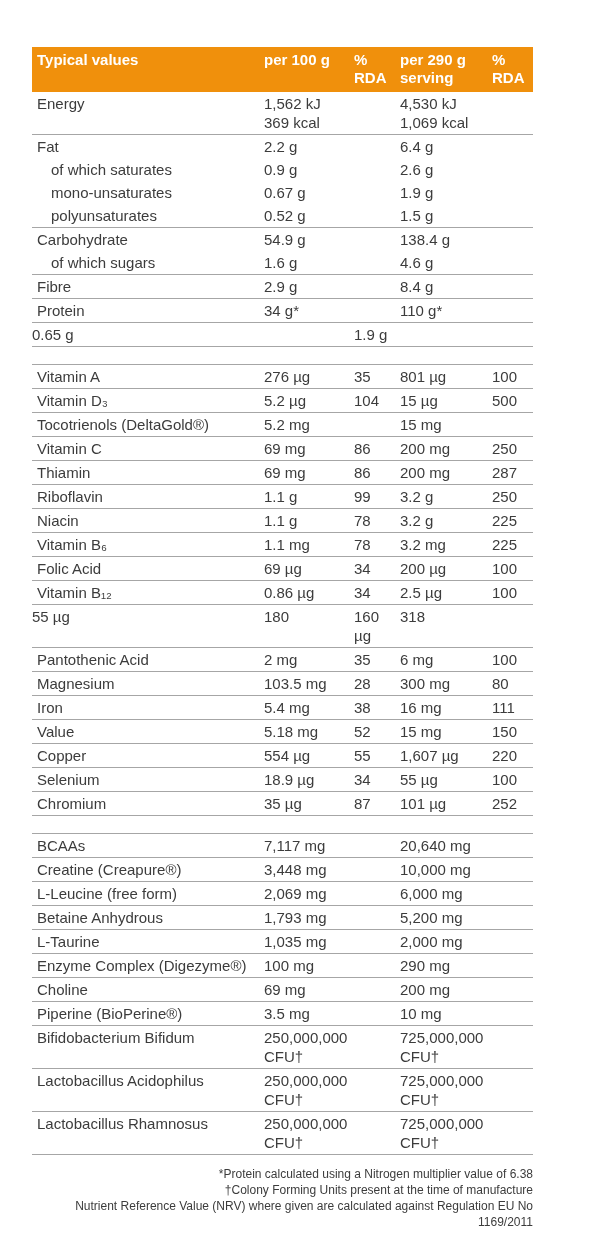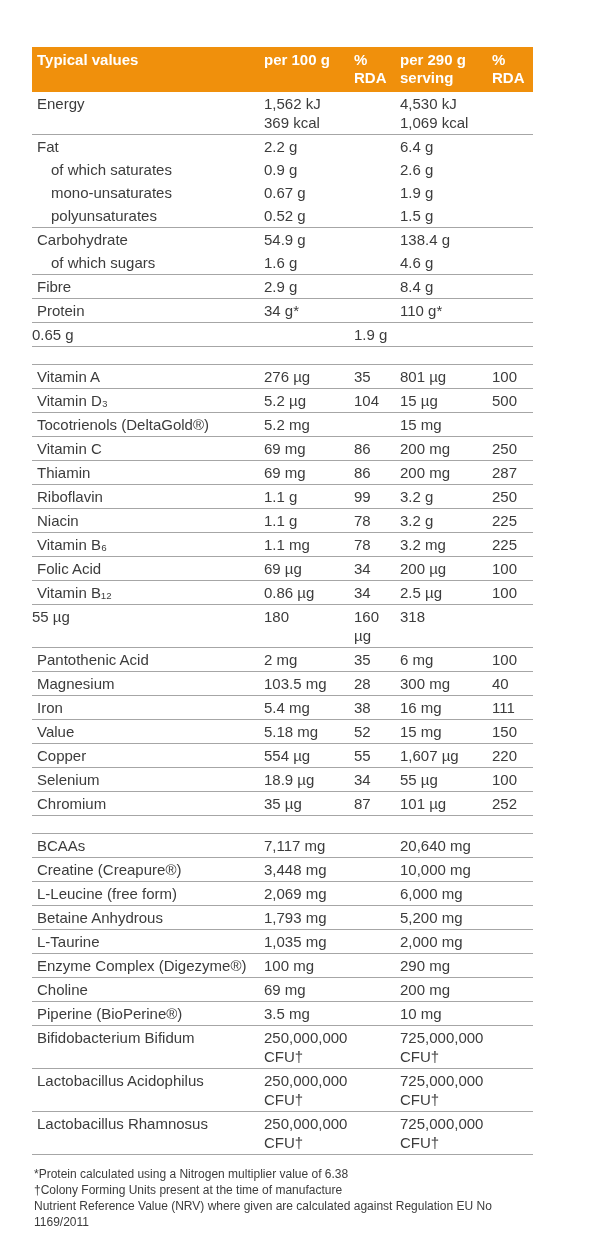--- a/index.html
+++ b/index.html
@@ -53,20 +53,21 @@
   .section + .section{
     margin-top:17px;
     border-top:1px solid var(--divider);
   }
   
   .footnotes{
     margin-top:11px;
     font-size:12px;
     line-height:16px;
     padding-left:2px;
+    text-align:right;
   }
 </style>
 </head>
 <body>
 
 <div class="label-wrap">
 
   <div class="thead">
     <div class="hc c0">Typical values</div>
     <div class="hc c1">per 100 g</div>
@@ -266,21 +267,21 @@
             <div class="cell c3">6 mg</div>
             <div class="cell c4">100</div>
           </div>
         </div>
         <div class="group">
           <div class="row">
             <div class="cell c0">Magnesium</div>
             <div class="cell c1">103.5 mg</div>
             <div class="cell c2">28</div>
             <div class="cell c3">300 mg</div>
-            <div class="cell c4">40</div>
+            <div class="cell c4">80</div>
           </div>
         </div>
         <div class="group">
           <div class="row">
             <div class="cell c0">Iron</div>
             <div class="cell c1">5.4 mg</div>
             <div class="cell c2">38</div>
             <div class="cell c3">16 mg</div>
             <div class="cell c4">111</div>
           </div>

